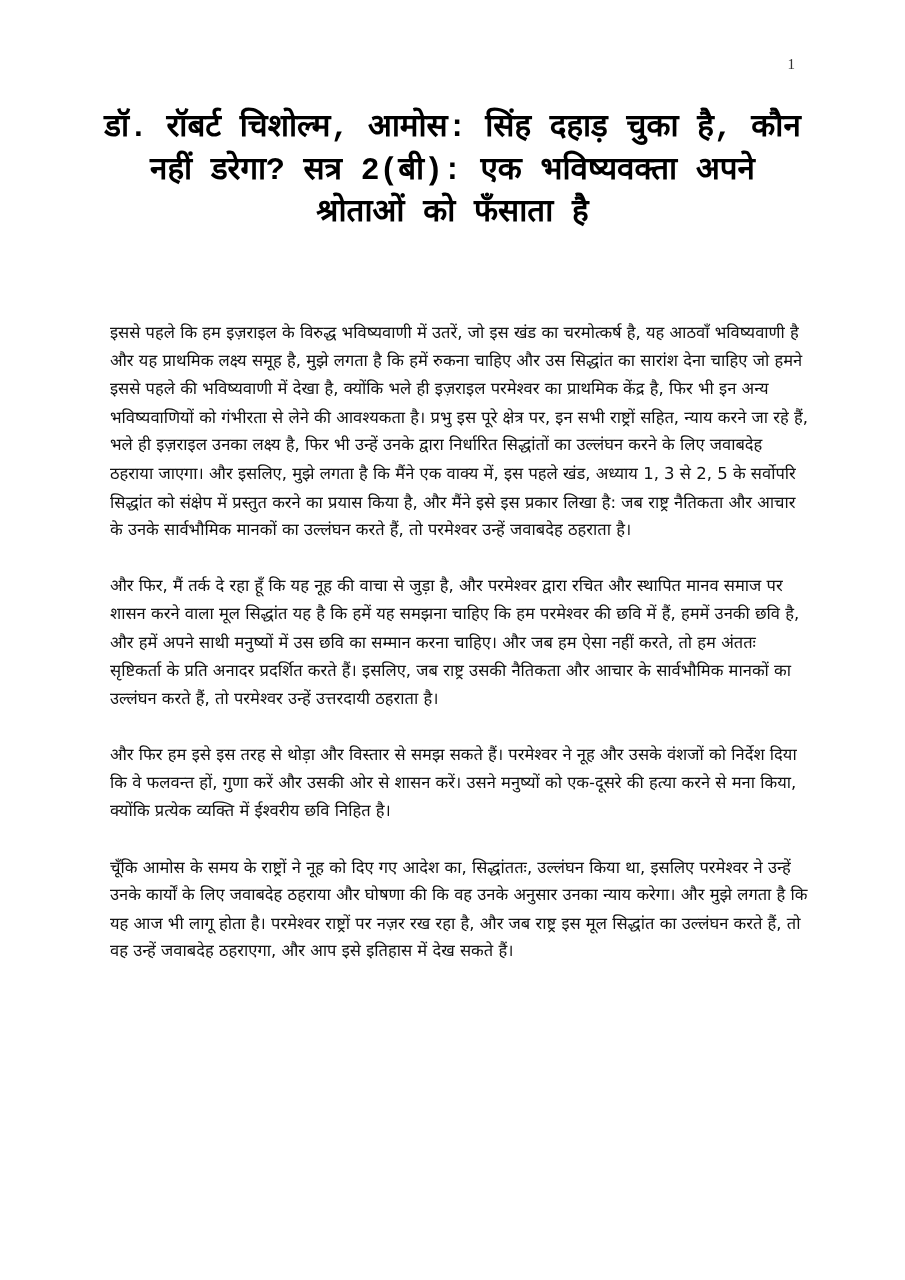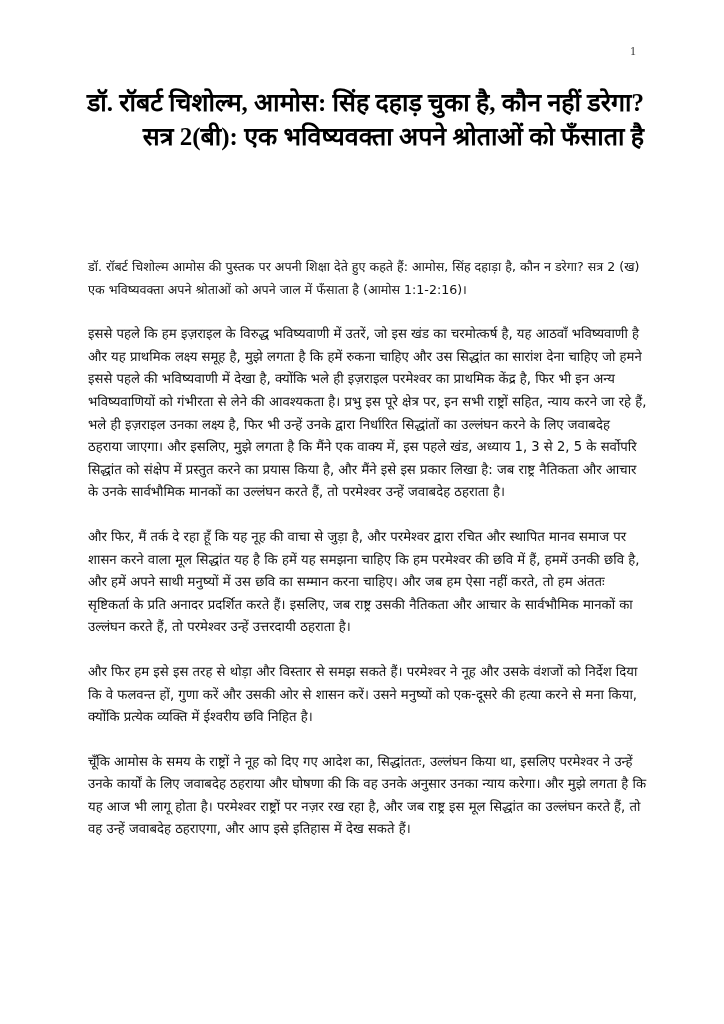--- a/index.html
+++ b/index.html
@@ -3,22 +3,22 @@
   <meta charset="utf-8">
   <style>
     html, body { margin: 0; padding: 0; background: #ffffff; }
     body { width: 724px; height: 1024px; position: relative; overflow: hidden; color: #111111; }
     .page-number {
       position: absolute; top: 44px; left: 630px;
       font-family: "Liberation Serif", serif; font-size: 12px; color: #333333;
     }
     .title {
       position: absolute; top: 86px; left: 80px; width: 564px;
-      text-align: right;
-      font-family: Liberation Serif, serif; font-weight: bold;
+      text-align: center;
+      font-family: Liberation Mono, monospace; font-weight: bold;
       font-size: 25px; line-height: 34px; color: #000000;
     }
     .title-ref { display: block; }
     .body {
       position: absolute; top: 256px; left: 88px; width: 560px;
       font-family: "DejaVu Sans", sans-serif;
       font-size: 13.2px; line-height: 22.6px; color: #111111;
     }
     .para { margin: 0 0 22px 0; }
     .para.intro { font-size: 12.6px; }
@@ -26,18 +26,17 @@
 </head>
 <body>
 
 <div class="page-number">1</div>
 
 <div class="title">
   <span>डॉ. रॉबर्ट चिशोल्म, आमोस: सिंह दहाड़ चुका है, कौन नहीं डरेगा? सत्र 2(बी): एक भविष्यवक्ता अपने श्रोताओं को फँसाता है</span>
 </div>
 
 <div class="body">
-  <p class="para intro">डॉ. रॉबर्ट चिशोल्म आमोस की पुस्तक पर अपनी शिक्षा देते हुए कहते हैं: आमोस, सिंह दहाड़ा है, कौन न डरेगा? सत्र 2 (ख) एक भविष्यवक्ता अपने श्रोताओं को अपने जाल में फँसाता है (आमोस 1:1-2:16)।</p>
   <p class="para">इससे पहले कि हम इज़राइल के विरुद्ध भविष्यवाणी में उतरें, जो इस खंड का चरमोत्कर्ष है, यह आठवाँ भविष्यवाणी है और यह प्राथमिक लक्ष्य समूह है, मुझे लगता है कि हमें रुकना चाहिए और उस सिद्धांत का सारांश देना चाहिए जो हमने इससे पहले की भविष्यवाणी में देखा है, क्योंकि भले ही इज़राइल परमेश्वर का प्राथमिक केंद्र है, फिर भी इन अन्य भविष्यवाणियों को गंभीरता से लेने की आवश्यकता है। प्रभु इस पूरे क्षेत्र पर, इन सभी राष्ट्रों सहित, न्याय करने जा रहे हैं, भले ही इज़राइल उनका लक्ष्य है, फिर भी उन्हें उनके द्वारा निर्धारित सिद्धांतों का उल्लंघन करने के लिए जवाबदेह ठहराया जाएगा। और इसलिए, मुझे लगता है कि मैंने एक वाक्य में, इस पहले खंड, अध्याय 1, 3 से 2, 5 के सर्वोपरि सिद्धांत को संक्षेप में प्रस्तुत करने का प्रयास किया है, और मैंने इसे इस प्रकार लिखा है: जब राष्ट्र नैतिकता और आचार के उनके सार्वभौमिक मानकों का उल्लंघन करते हैं, तो परमेश्वर उन्हें जवाबदेह ठहराता है।</p>
   <p class="para">और फिर, मैं तर्क दे रहा हूँ कि यह नूह की वाचा से जुड़ा है, और परमेश्वर द्वारा रचित और स्थापित मानव समाज पर शासन करने वाला मूल सिद्धांत यह है कि हमें यह समझना चाहिए कि हम परमेश्वर की छवि में हैं, हममें उनकी छवि है, और हमें अपने साथी मनुष्यों में उस छवि का सम्मान करना चाहिए। और जब हम ऐसा नहीं करते, तो हम अंततः सृष्टिकर्ता के प्रति अनादर प्रदर्शित करते हैं। इसलिए, जब राष्ट्र उसकी नैतिकता और आचार के सार्वभौमिक मानकों का उल्लंघन करते हैं, तो परमेश्वर उन्हें उत्तरदायी ठहराता है।</p>
   <p class="para">और फिर हम इसे इस तरह से थोड़ा और विस्तार से समझ सकते हैं। परमेश्वर ने नूह और उसके वंशजों को निर्देश दिया कि वे फलवन्त हों, गुणा करें और उसकी ओर से शासन करें। उसने मनुष्यों को एक-दूसरे की हत्या करने से मना किया, क्योंकि प्रत्येक व्यक्ति में ईश्वरीय छवि निहित है।</p>
   <p class="para">चूँकि आमोस के समय के राष्ट्रों ने नूह को दिए गए आदेश का, सिद्धांततः, उल्लंघन किया था, इसलिए परमेश्वर ने उन्हें उनके कार्यों के लिए जवाबदेह ठहराया और घोषणा की कि वह उनके अनुसार उनका न्याय करेगा। और मुझे लगता है कि यह आज भी लागू होता है। परमेश्वर राष्ट्रों पर नज़र रख रहा है, और जब राष्ट्र इस मूल सिद्धांत का उल्लंघन करते हैं, तो वह उन्हें जवाबदेह ठहराएगा, और आप इसे इतिहास में देख सकते हैं।</p>
 </div>
 
 </body></html>

